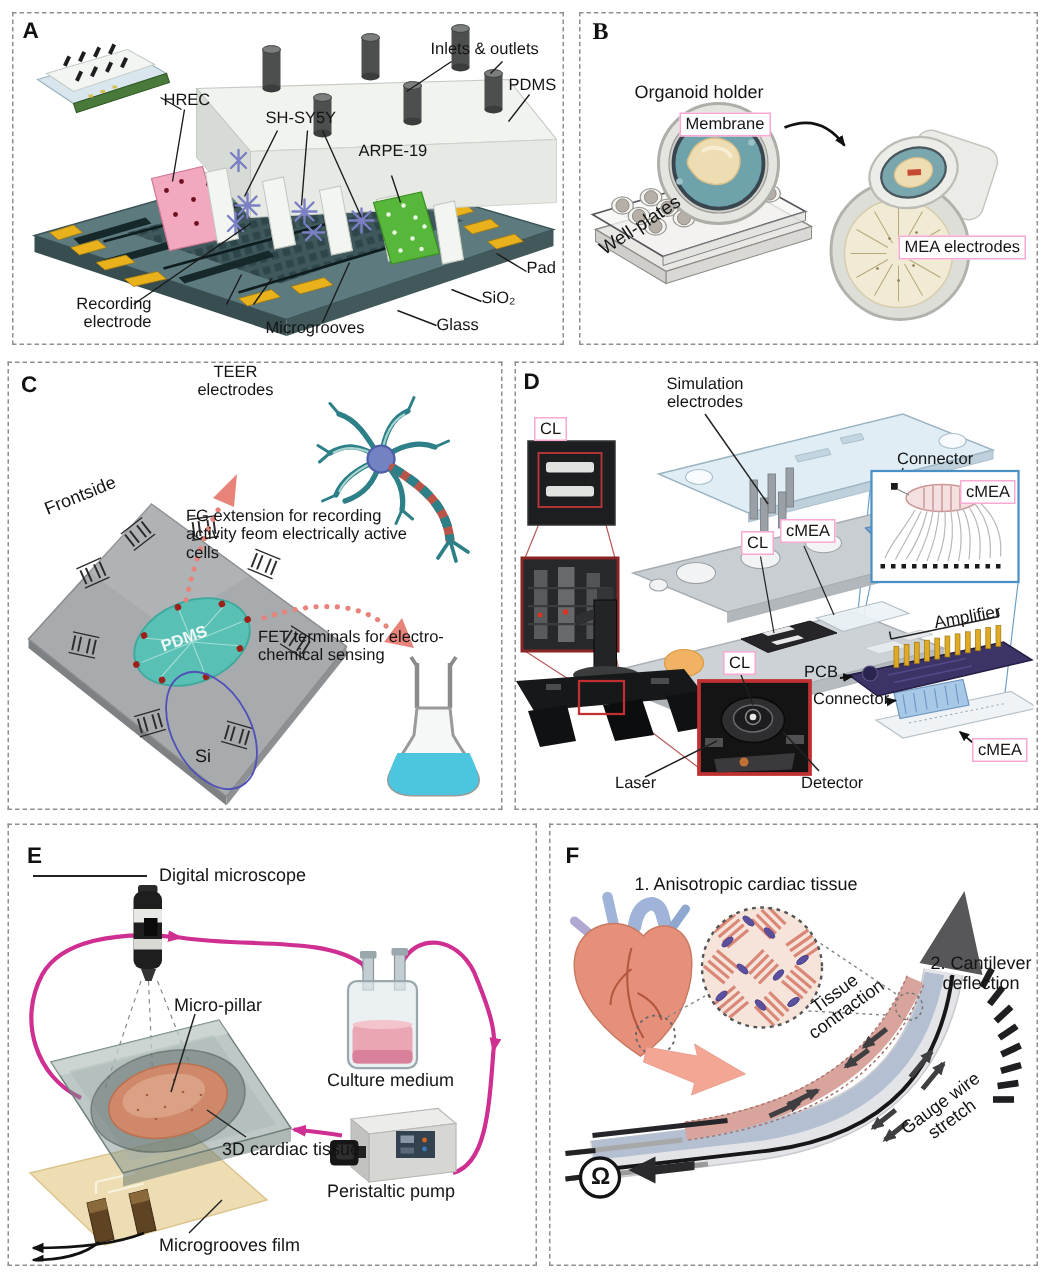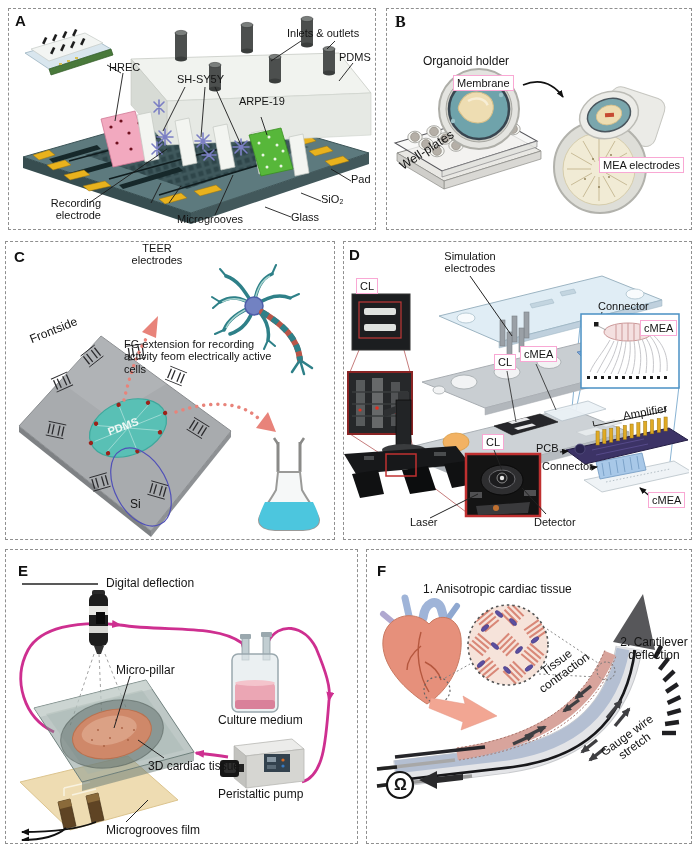--- a/index.html
+++ b/index.html
@@ -394,20 +394,21 @@
     </g>
     <g>
       <path d="M170,170 C205,158 235,160 252,176" stroke="#e8837a" stroke-width="3.4" fill="none" stroke-linecap="round" stroke-dasharray="0.1,7"></path>
       <polygon points="250,186 262,170 270,190" fill="#e8837a"></polygon>
     </g>
   </svg>
   <div class="plet" style="left:8px;top:6px;">C</div>
   <div class="lbl rot" style="left:22px;top:92px;font-size:12px;transform:rotate(-22deg);">Frontside</div>
   <div class="lbl wrap" style="left:118px;top:96px;width:150px;">FG extension for recording activity feom electrically active cells</div>
   <div class="lbl rot onchip" style="left:100px;top:184px;transform:rotate(-20deg);">PDMS</div>
+  <div class="lbl wrap" style="left:166px;top:177px;width:140px;">FET terminals for electro-chemical sensing</div>
   <div class="lbl" style="left:124px;top:256px;font-size:12px;">Si</div>
 </div>
 
 <div class="panel" style="left:343px;top:241px;width:349px;height:299px;">
   <svg class="art" width="345" height="295" viewBox="0 0 345 295">
     <defs>
       <marker id="arrDk" markerWidth="8" markerHeight="8" refX="6" refY="3" orient="auto" markerUnits="userSpaceOnUse">
             <path d="M0,0 L7,3 L0,6 Z" fill="#111"></path>
           </marker>
     </defs>
@@ -664,21 +665,21 @@
       <rect x="218" y="213" width="12" height="10" rx="2" fill="#2e2e2e"></rect>
     </g>
     <path d="M222,207 C210,205 200,204 190,203" stroke="#ce2f90" stroke-width="2.8" fill="none" marker-end="url(#arrEm)"></path>
     <g stroke="#222" stroke-width="1" fill="none">
       <path d="M124,126 L108,178"></path>
       <path d="M158,208 L132,190"></path>
       <path d="M120,272 L142,250"></path>
     </g>
   </svg>
   <div class="plet" style="left:12px;top:12px;">E</div>
-  <div class="lbl" style="left:100px;top:27px;font-size:12px;">Digital deflection</div>
+  <div class="lbl" style="left:100px;top:27px;font-size:12px;">Digital microscope</div>
   <div class="lbl" style="left:110px;top:114px;font-size:12px;">Micro-pillar</div>
   <div class="lbl" style="left:212px;top:164px;font-size:12px;">Culture medium</div>
   <div class="lbl" style="left:142px;top:210px;font-size:12px;">3D cardiac tissue</div>
   <div class="lbl" style="left:212px;top:238px;font-size:12px;">Peristaltic pump</div>
   <div class="lbl" style="left:100px;top:274px;font-size:12px;">Microgrooves film</div>
 </div>
 
 <div class="panel" style="left:366px;top:549px;width:326px;height:295px;">
   <svg class="art" width="322" height="291" viewBox="0 0 322 291">
     <defs>

